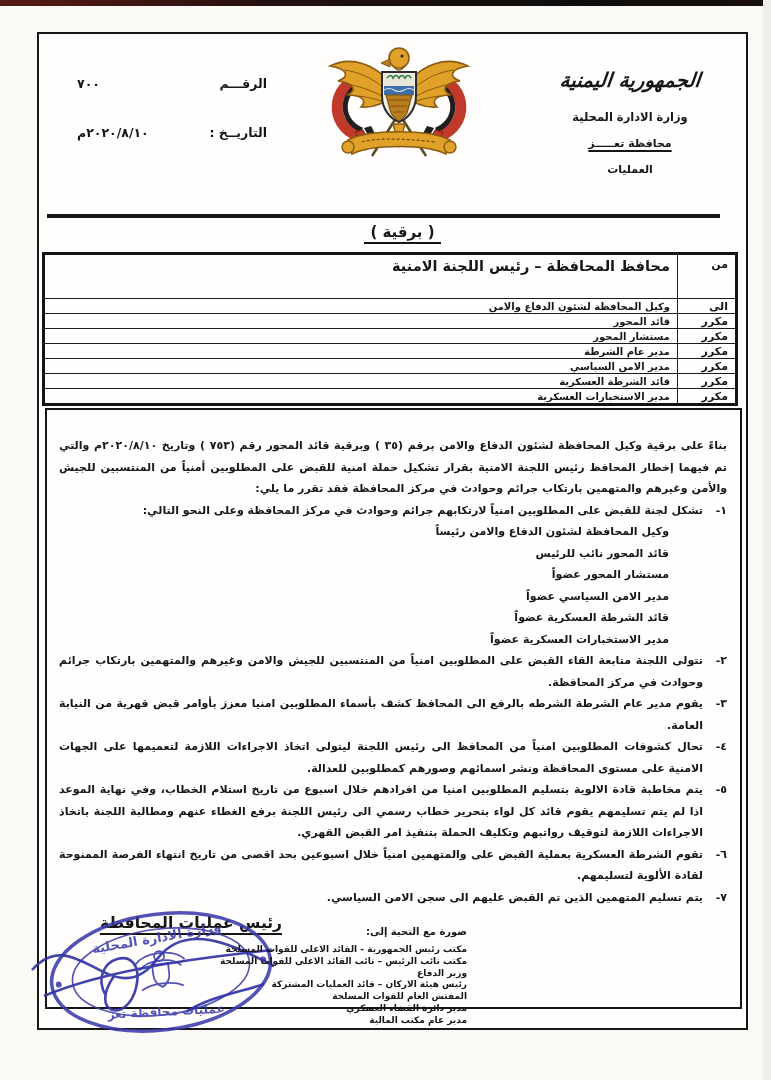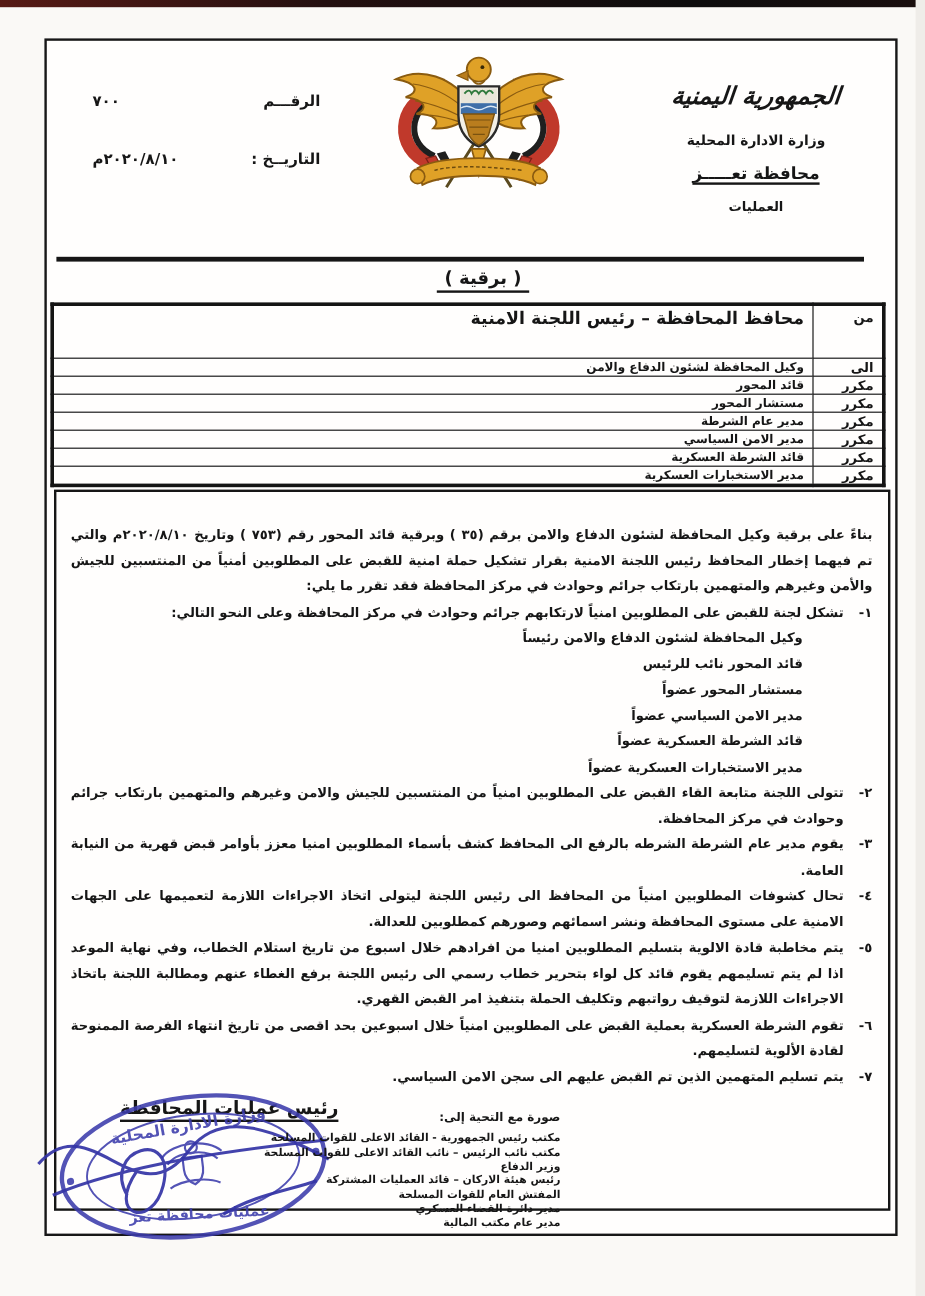--- a/index.html
+++ b/index.html
@@ -14,21 +14,21 @@
   .scan-right-shade{position:absolute;top:0;right:0;width:8px;height:1080px;background:#efede9;}
   .frame{
     position:absolute;left:37px;top:32px;width:707px;height:994px;
     border:2px solid #171717;background:#fffefd;
   }
   
   .hdr-right{position:absolute;top:34px;right:16px;width:200px;text-align:center;}
   .republic{font-size:20px;font-weight:bold;font-style:italic;letter-spacing:-1px;
     transform:skewX(-6deg);margin-bottom:18px;}
   .ministry{font-size:11.5px;font-weight:bold;margin-bottom:13px;}
-  .governorate{font-size:14px;font-weight:bold;margin-bottom:13px;
+  .governorate{font-size:11px;font-weight:bold;margin-bottom:13px;
     text-decoration:underline;text-underline-offset:3px;text-decoration-thickness:1.5px;}
   .department{font-size:11px;font-weight:bold;}
   .hdr-left{position:absolute;top:42px;left:38px;width:190px;font-weight:bold;}
   .hdr-left .row{display:flex;justify-content:space-between;font-size:12.5px;margin-bottom:34px;}
   .emblem-wrap{position:absolute;top:-6px;right:262px;width:170px;height:142px;}
   
   .thick-rule{position:absolute;top:180px;right:26px;left:8px;height:4px;background:#161616;}
   .telegram-title{position:absolute;top:188px;left:0;right:0;text-align:center;padding-left:20px;}
   .telegram-title span{font-size:15px;font-weight:bold;border-bottom:2px solid #161616;
     padding:0 6px 1px 6px;}
@@ -206,21 +206,21 @@
     <div class="item">
       <span class="inum">٤-</span>
       <span class="itext">تحال كشوفات المطلوبين امنياً من المحافظ الى رئيس اللجنة ليتولى اتخاذ الاجراءات اللازمة لتعميمها على الجهات الامنية على مستوى المحافظة ونشر اسمائهم وصورهم كمطلوبين للعدالة.</span>
     </div>
     <div class="item">
       <span class="inum">٥-</span>
       <span class="itext">يتم مخاطبة قادة الالوية بتسليم المطلوبين امنيا من افرادهم خلال اسبوع من تاريخ استلام الخطاب، وفي نهاية الموعد اذا لم يتم تسليمهم يقوم قائد كل لواء بتحرير خطاب رسمي الى رئيس اللجنة برفع الغطاء عنهم ومطالبة اللجنة باتخاذ الاجراءات اللازمة لتوقيف رواتبهم وتكليف الحملة بتنفيذ امر القبض القهري.</span>
     </div>
     <div class="item">
       <span class="inum">٦-</span>
-      <span class="itext">تقوم الشرطة العسكرية بعملية القبض على المطلوبين امنياً خلال اسبوعين بحد اقصى من تاريخ انتهاء الفرصة الممنوحة لقادة الألوية لتسليمهم.</span>
+      <span class="itext">تقوم الشرطة العسكرية بعملية القبض على والمتهمين امنياً خلال اسبوعين بحد اقصى من تاريخ انتهاء الفرصة الممنوحة لقادة الألوية لتسليمهم.</span>
     </div>
     <div class="item">
       <span class="inum">٧-</span>
       <span class="itext">يتم تسليم المتهمين الذين تم القبض عليهم الى سجن الامن السياسي.</span>
     </div>
 
   </div>
 
   <div class="sig-title">
     <span>رئيس عمليات المحافظة</span>

